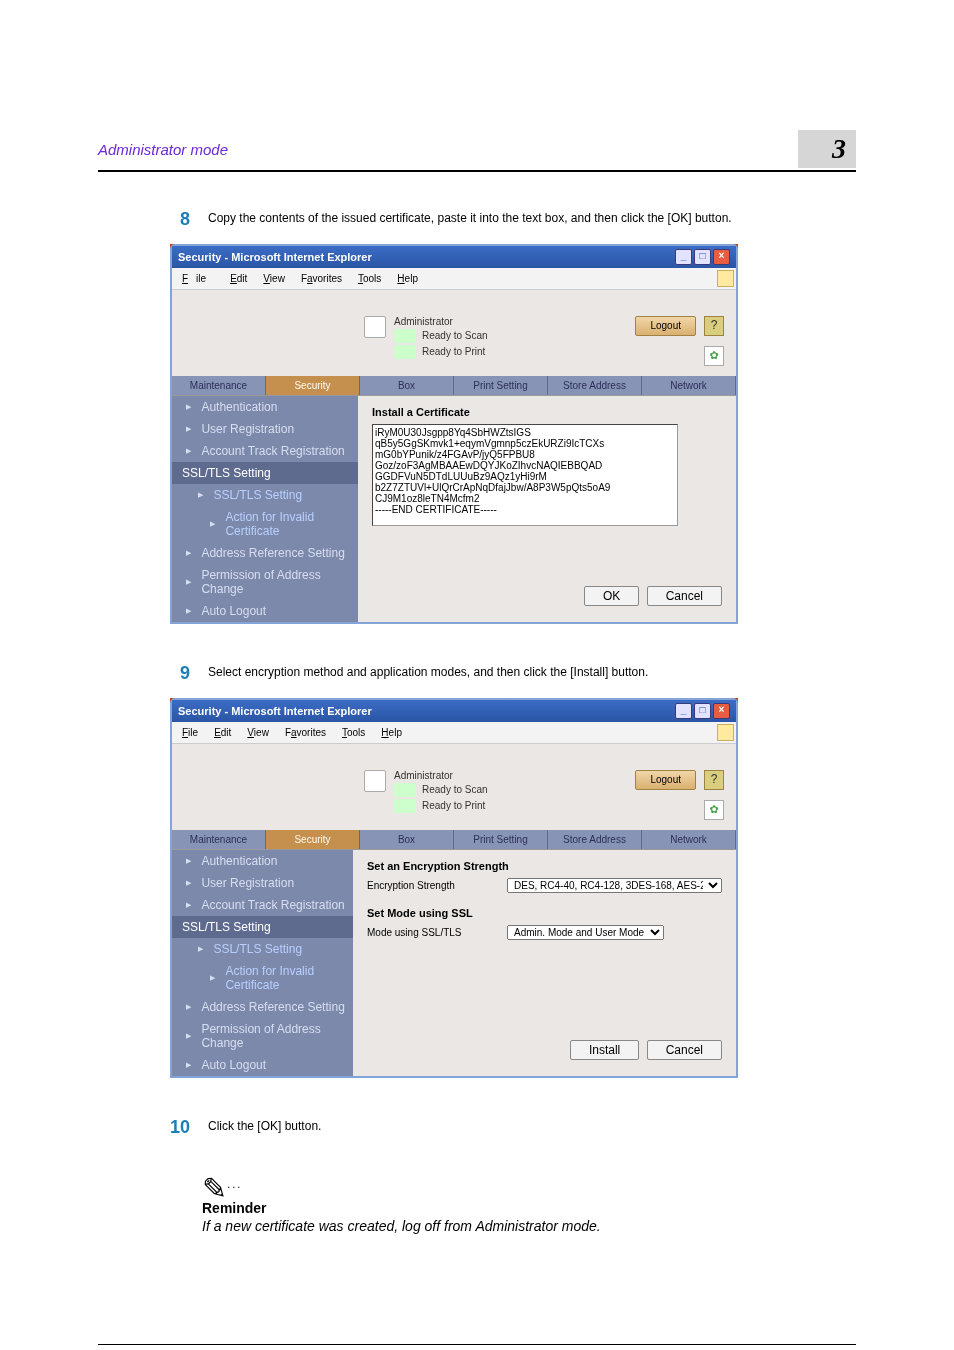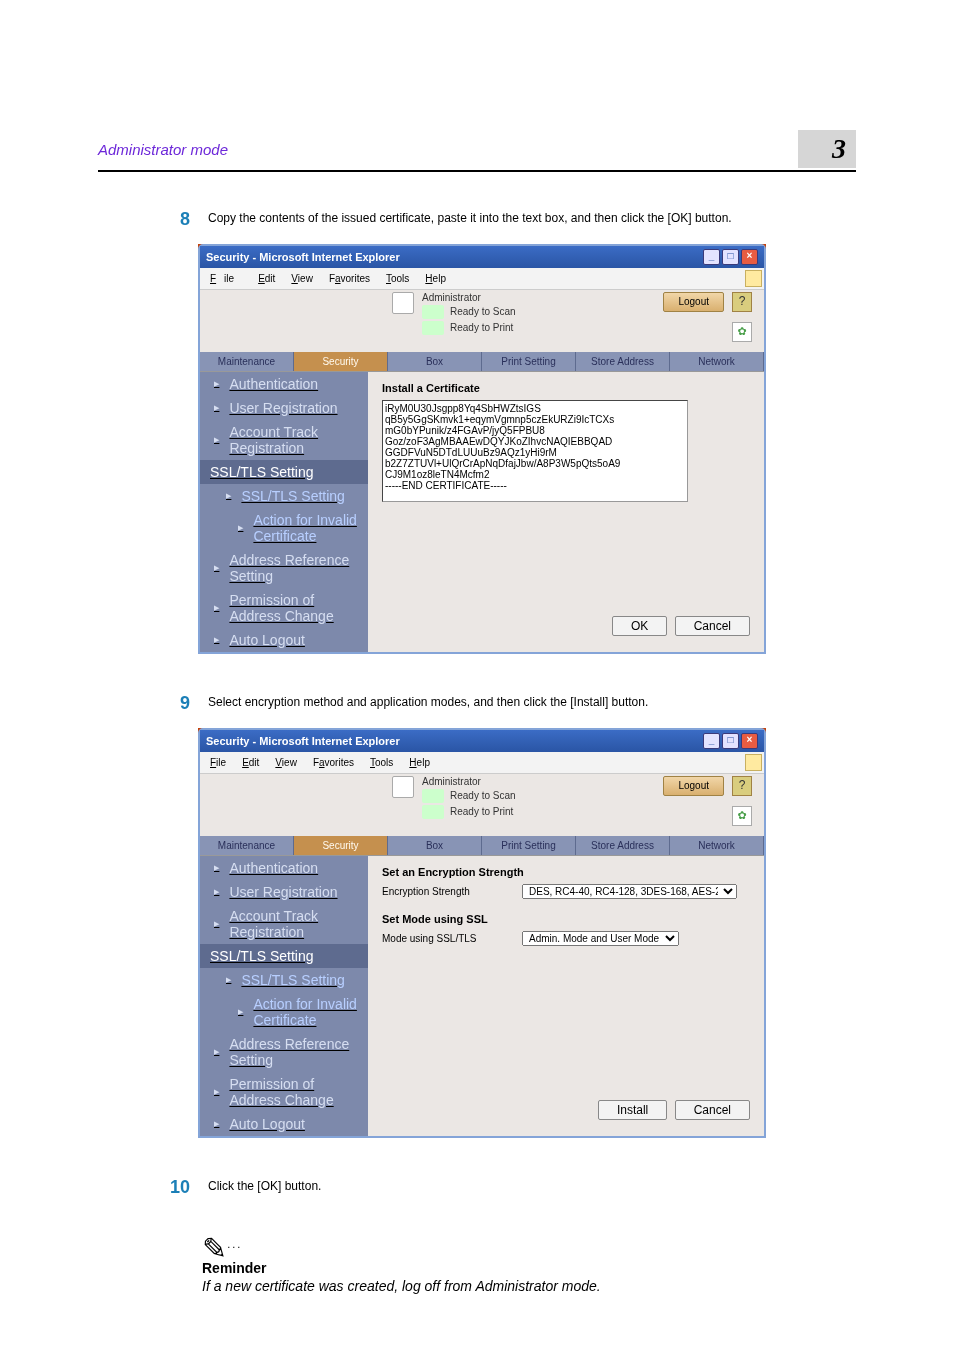--- a/index.html
+++ b/index.html
@@ -63,21 +63,21 @@
     line-height: 1.1;
   }
   .step-body {
     font-size: 12px;
     line-height: 1.45;
     color: #000;
   }
 
   
   .shot {
-    margin: 14px 0 40px 100px;
+    margin: 14px 0 40px 72px;
     width: 568px;
     background: #c2410c;
   }
   .shot-chrome {
     border: 2px solid #84a4d8;
     border-radius: 5px 5px 0 0;
   }
   .titlebar {
     background: linear-gradient(#3b6cc5, #2a55a5);
     color: #fff;
@@ -116,21 +116,21 @@
   .menubar .menus { display:flex; }
   .menubar .menus span {
     padding: 2px 8px;
   }
   .menubar .menus span u { text-decoration: underline; }
   .ie-flag {
     width:15px; height:15px; background:#ffeaa0; border:1px solid #c9b060;
   }
   .app-top {
     background: #ebe7e4;
-    padding: 2px 12px 10px 12px;
+    padding: 26px 12px 10px 12px;
     display: flex;
     justify-content: space-between;
     align-items: flex-start;
   }
   .app-top-left {
     display: flex;
     align-items: flex-start;
     padding-left: 180px;
   }
   .icon-box {
@@ -169,25 +169,24 @@
   }
   .tabbar .tab.active {
     background:#c5904e; color:#fff9ee;
   }
 
   .app-body {
     display:flex;
     border-top:1px solid #999;
   }
   .sidebar {
-    width:168px;
+    width:186px;
     background:#7d89ab;
     padding:0;
-    font-size:14px;
-    text-decoration:underline;
+    font-size:12px;
   }
   .sidebar .item {
     padding:4px 8px 4px 14px;
     color:#d6def1;
     border-bottom:0;
     display:flex;
     align-items:center;
     gap:6px;
   }
   .sidebar .item.sub { padding-left:26px; }

